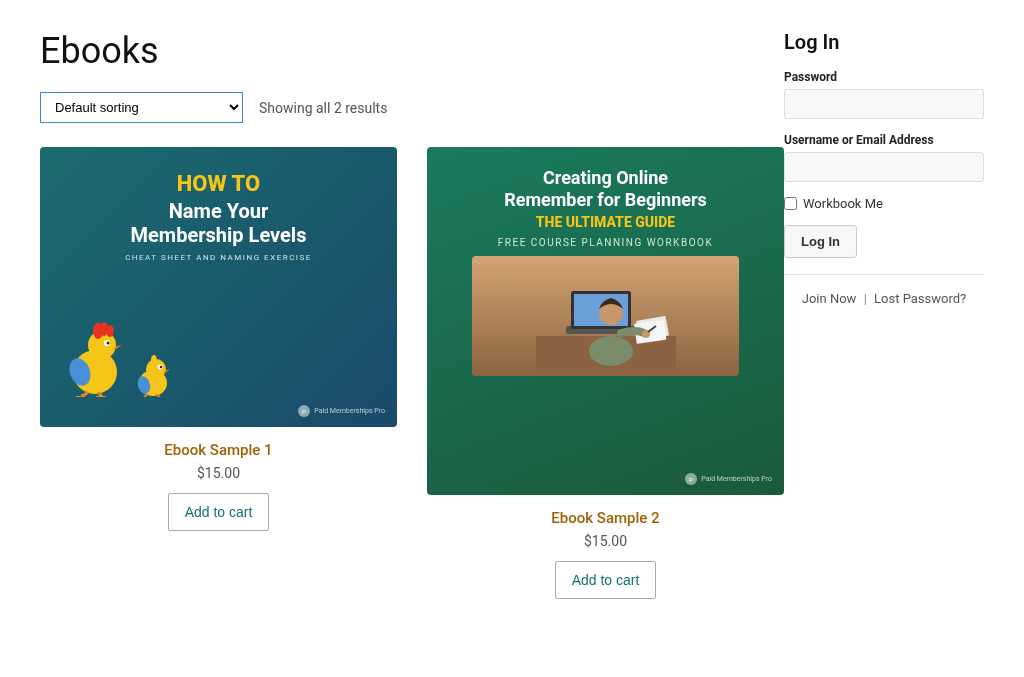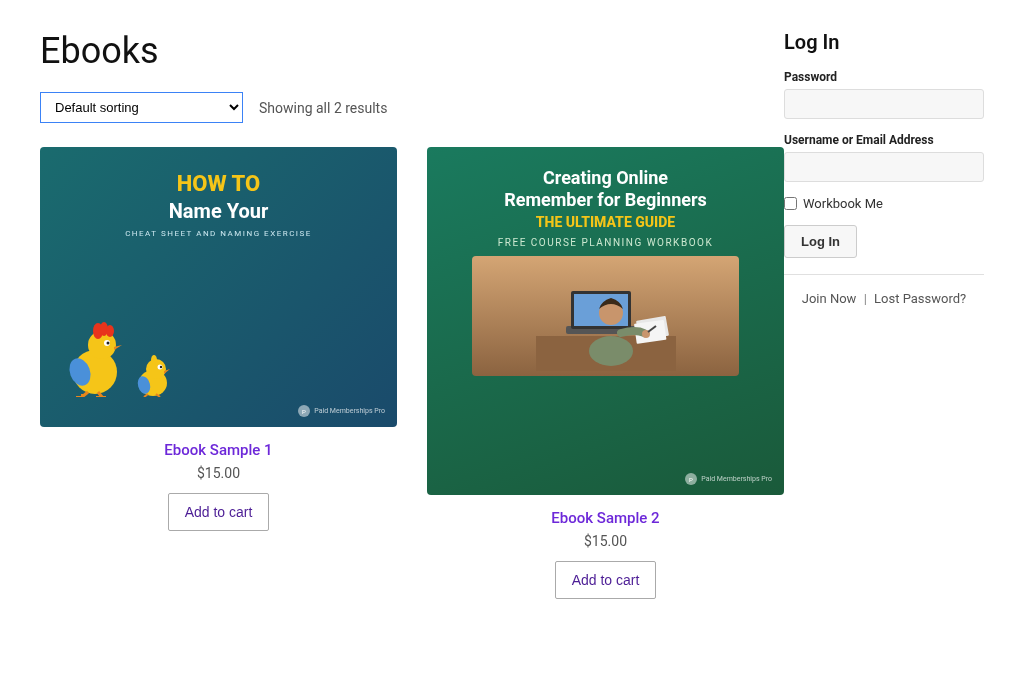--- a/index.html
+++ b/index.html
@@ -177,33 +177,33 @@
       right: 12px;
       color: rgba(255,255,255,0.7);
       font-size: 7px;
       display: flex;
       align-items: center;
       gap: 4px;
     }
     .product-name {
       font-size: 15px;
       font-weight: 500;
-      color: #6d28d9;
+      color: #a16207;
       margin-bottom: 6px;
     }
     .product-price {
       font-size: 14px;
       color: #555;
       margin-bottom: 12px;
     }
     .add-to-cart-btn {
       padding: 10px 16px;
       border: 1px solid #aaa;
       background: #fff;
-      color: #4c1d95;
+      color: #0f766e;
       font-size: 14px;
       cursor: pointer;
       border-radius: 2px;
       transition: background 0.2s;
       text-align: center;
     }
     
     .sidebar-title {
       font-size: 20px;
       font-weight: 600;
@@ -283,20 +283,21 @@
     </div>
 
     <div class="products-grid">
 
       <div class="product-card">
         <div class="product-image-wrap">
           <div class="ebook1-cover">
             <div class="ebook1-title-how">HOW TO</div>
             <div class="ebook1-title-main">
               <span>Name Your</span><br>
+              <span>Membership Levels</span>
             </div>
             <div class="ebook1-subtitle">Cheat Sheet and Naming Exercise</div>
 
             <div class="ebook1-birds">
 
               <svg width="70" height="90" viewBox="0 0 70 90">
 
                 <ellipse cx="35" cy="65" rx="22" ry="22" fill="#f5c518"></ellipse>
 
                 <circle cx="42" cy="38" r="14" fill="#f5c518"></circle>

